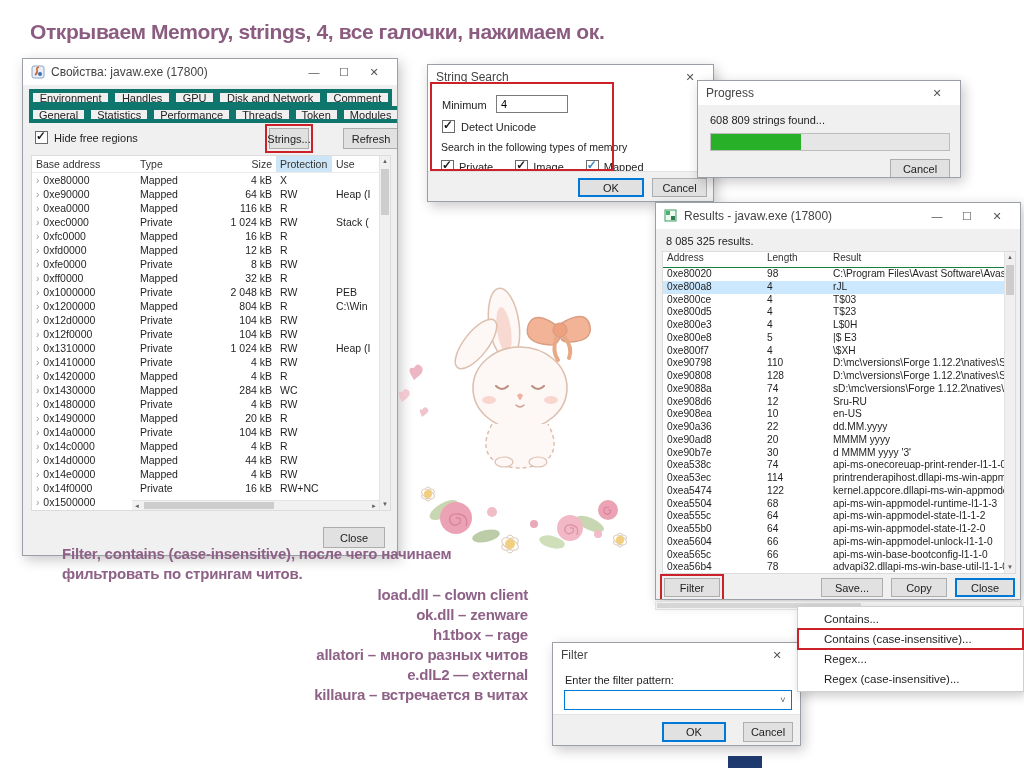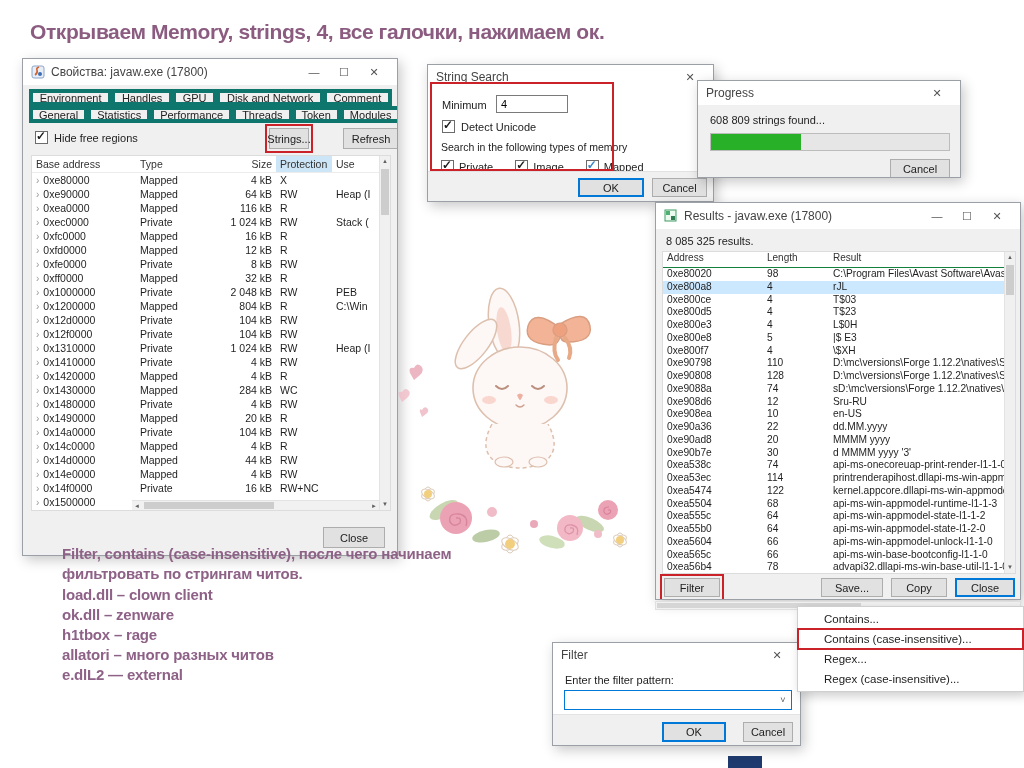--- a/index.html
+++ b/index.html
@@ -51,21 +51,21 @@
 .label11{position:absolute;font-size:11px;color:#222;white-space:nowrap}
 .progress-track{position:absolute;background:#e6e6e6;border:1px solid #bcbcbc}
 .progress-fill{position:absolute;left:0;top:0;bottom:0;background:#29b029}
 .menu{position:absolute;background:#fff;border:1px solid #cfcfcf;box-shadow:3px 4px 10px rgba(0,0,0,.2);padding:2px 0;z-index:40}
 .menuitem{height:20px;line-height:20px;font-size:11.5px;color:#222;padding-left:26px;padding-right:16px;white-space:nowrap}
 .menuitem.hl{outline:2px solid #cb2229;outline-offset:-1px}
 .combo{position:absolute;background:#fff;border:1px solid #0078d7;display:flex;align-items:center}
 .combo input{flex:1;border:none;outline:none;font-size:11px;padding:0 4px;font-family:"Liberation Sans",sans-serif}
 .combo .chev{width:16px;text-align:center;color:#555;font-size:9px}
 .bodytext{position:absolute;left:62px;top:544px;width:466px;font-weight:bold;color:#8e6187;font-size:15px;line-height:20px;letter-spacing:-0.2px}
-.cheat-list{text-align:left;margin-top:1px}
+.cheat-list{text-align:right;margin-top:1px}
 .bunny{position:absolute;left:392px;top:272px;width:256px;height:296px}
 .footer-marker{position:absolute;left:728px;top:756px;width:34px;height:12px;background:#1e3a6e}
 .hstrip{position:absolute;left:655px;top:601px;width:366px;height:9px;background:#f1f1f1;border:1px solid #e0e0e0}
 .hstrip .thumb{position:absolute;left:1px;top:1px;bottom:1px;width:204px;background:#d6d6d6}
 </style>
 </head>
 <body>
 
 <div class="slide-title">Открываем Memory, strings, 4, все галочки, нажимаем ок.</div>
 
@@ -527,20 +527,21 @@
 
 <div class="bodytext">
   <div>Filter, contains (case-insensitive), после чего начинаем</div>
   <div>фильтровать по стрингам читов.</div>
   <div class="cheat-list">
       <div class="cheat-line">load.dll – clown client</div>
       <div class="cheat-line">ok.dll – zenware</div>
       <div class="cheat-line">h1tbox – rage</div>
       <div class="cheat-line">allatori – много разных читов</div>
       <div class="cheat-line">e.dlL2 — external</div>
+      <div class="cheat-line">killaura – встречается в читах</div>
     </div>
 </div>
 
 <div class="bunny">
 <svg width="256" height="296" viewBox="0 0 256 296" fill="none">
   <g>
     <path d="M22 96 q3-6 7-2 q4 4-1 9 l-6 5 l-4-7 q-2-6 4-5z" fill="#e9a9b8" opacity=".85"></path>
     <path d="M10 120 q3-5 6-2 q4 3-1 8 l-5 4 l-3-6 q-2-5 3-4z" fill="#f0bcc7" opacity=".8"></path>
     <path d="M30 138 q2-4 5-2 q3 3-1 6 l-4 3 l-2-5 q-1-4 2-2z" fill="#e9a9b8" opacity=".7"></path>
     <ellipse cx="112" cy="52" rx="15" ry="36" fill="#fdf8f5" stroke="#ddbfae" stroke-width="1.5" transform="rotate(-8 112 52)"></ellipse>

